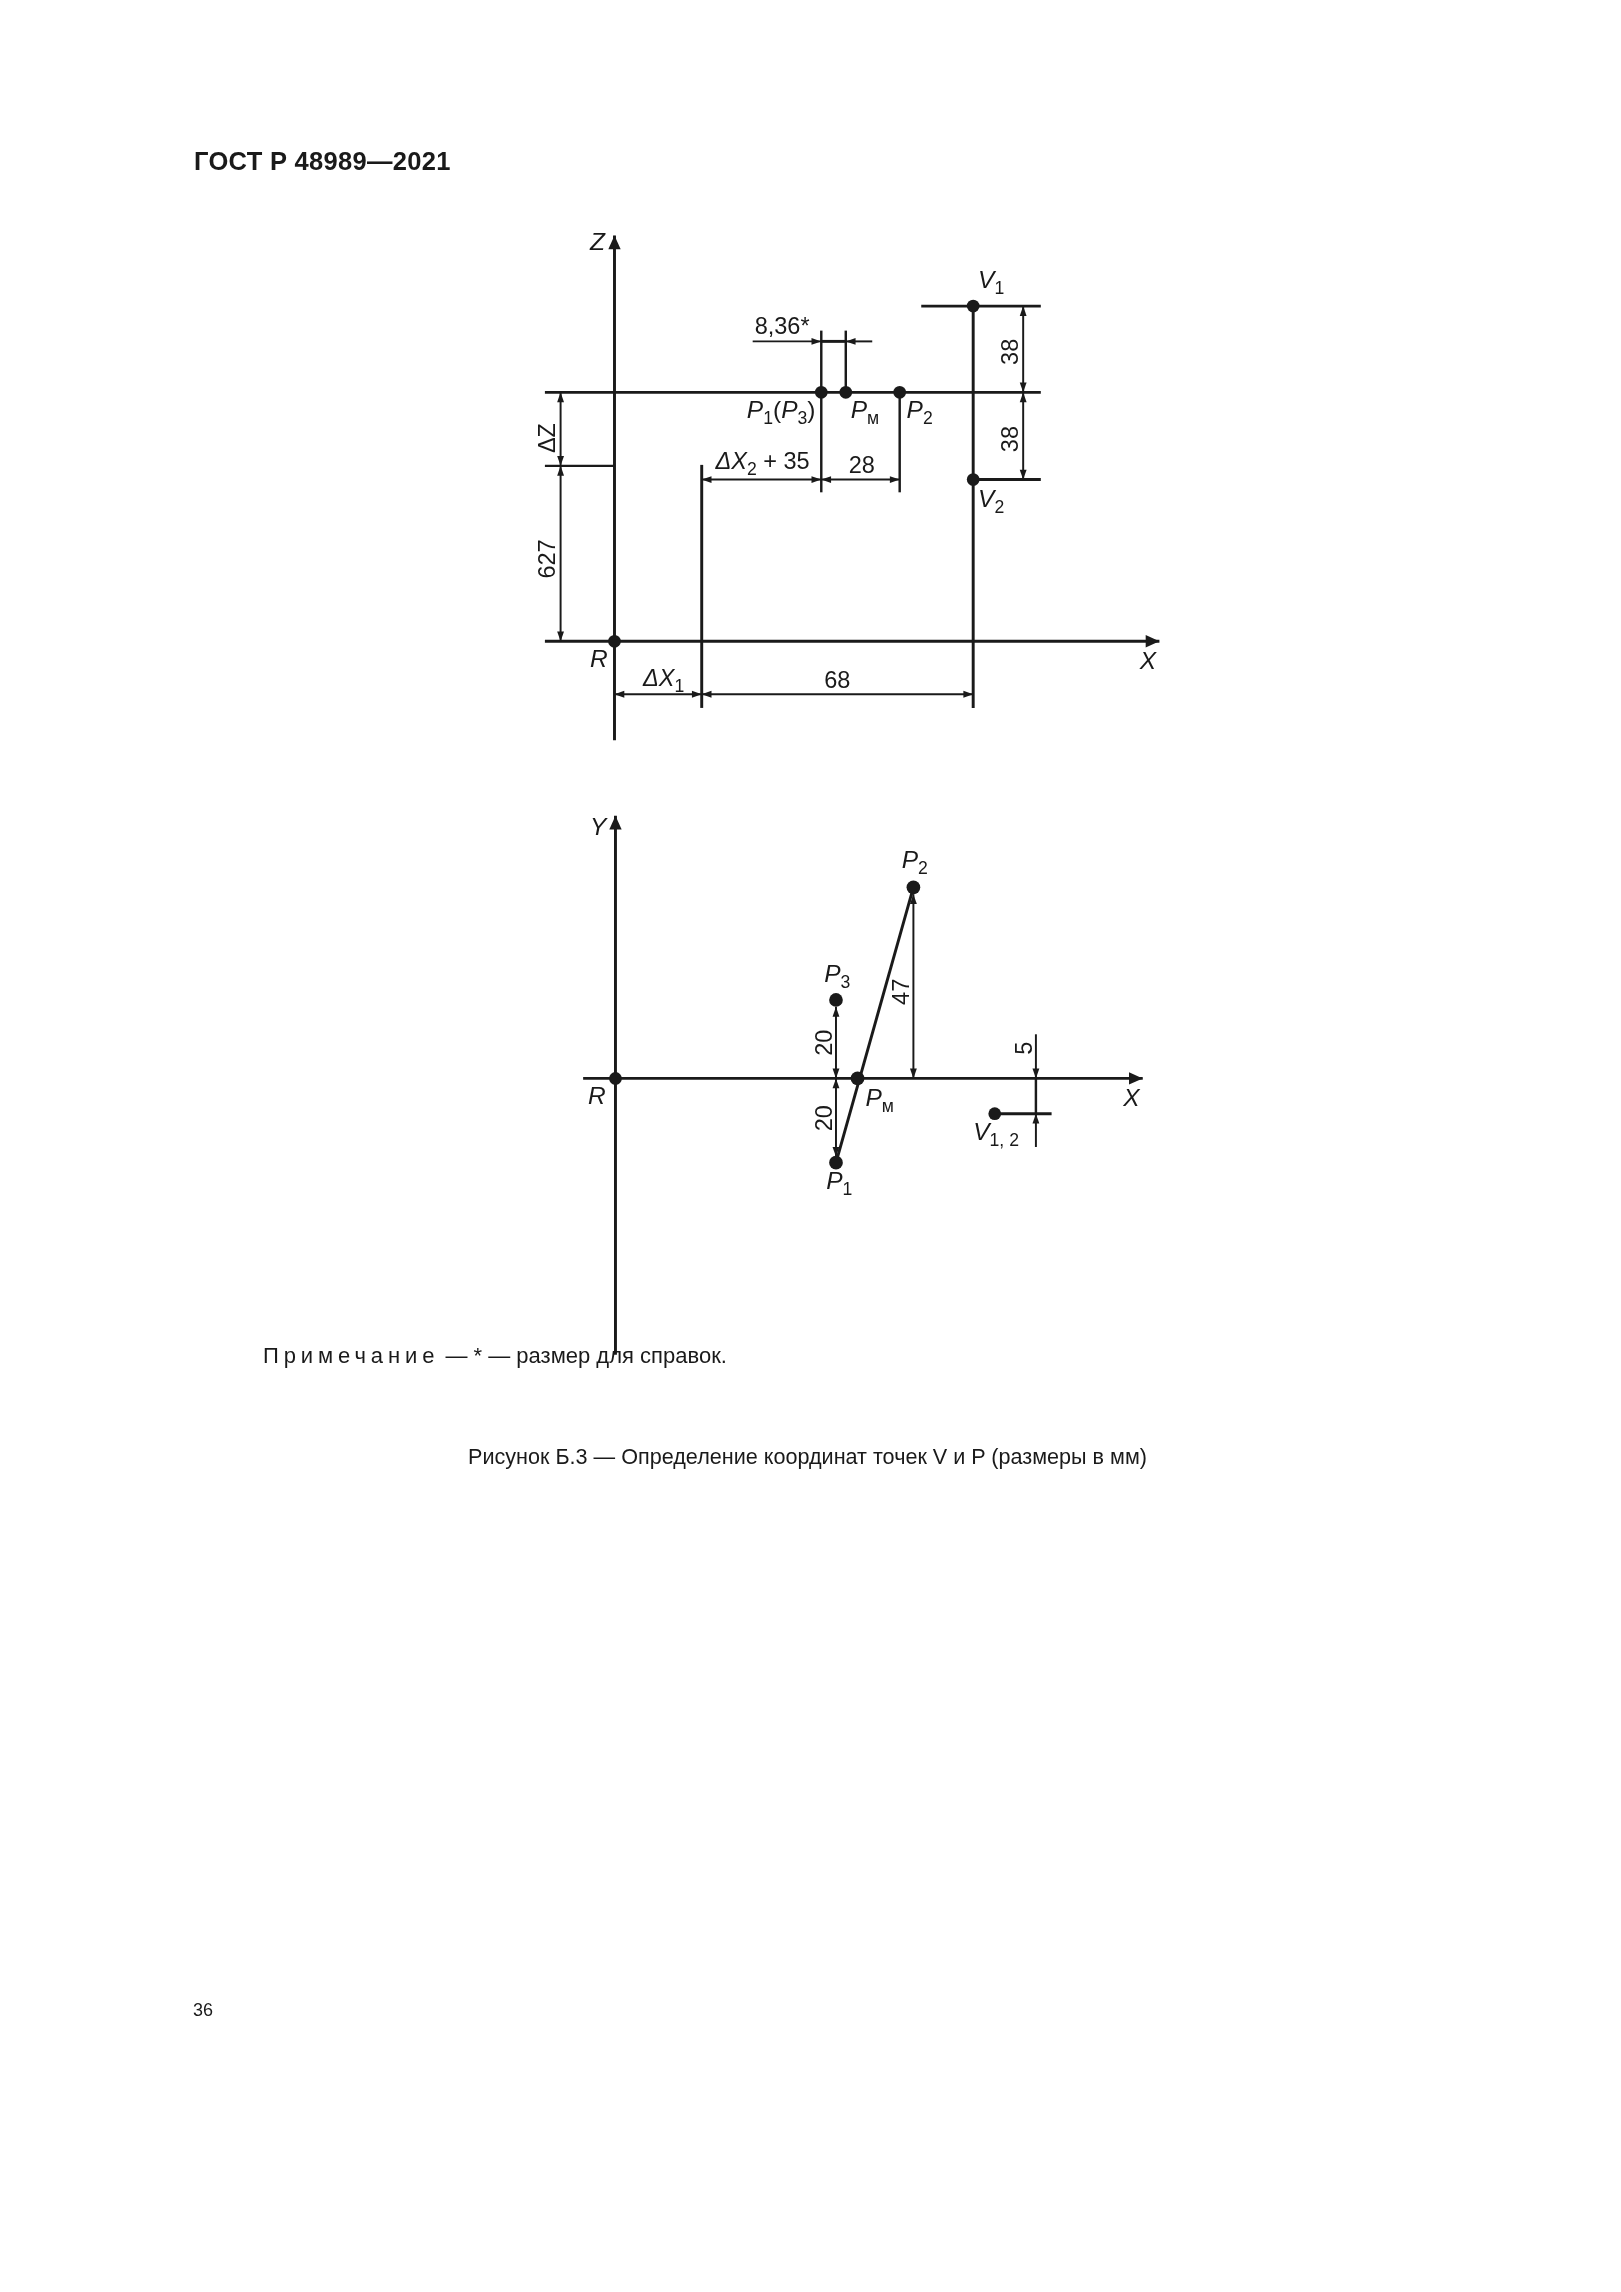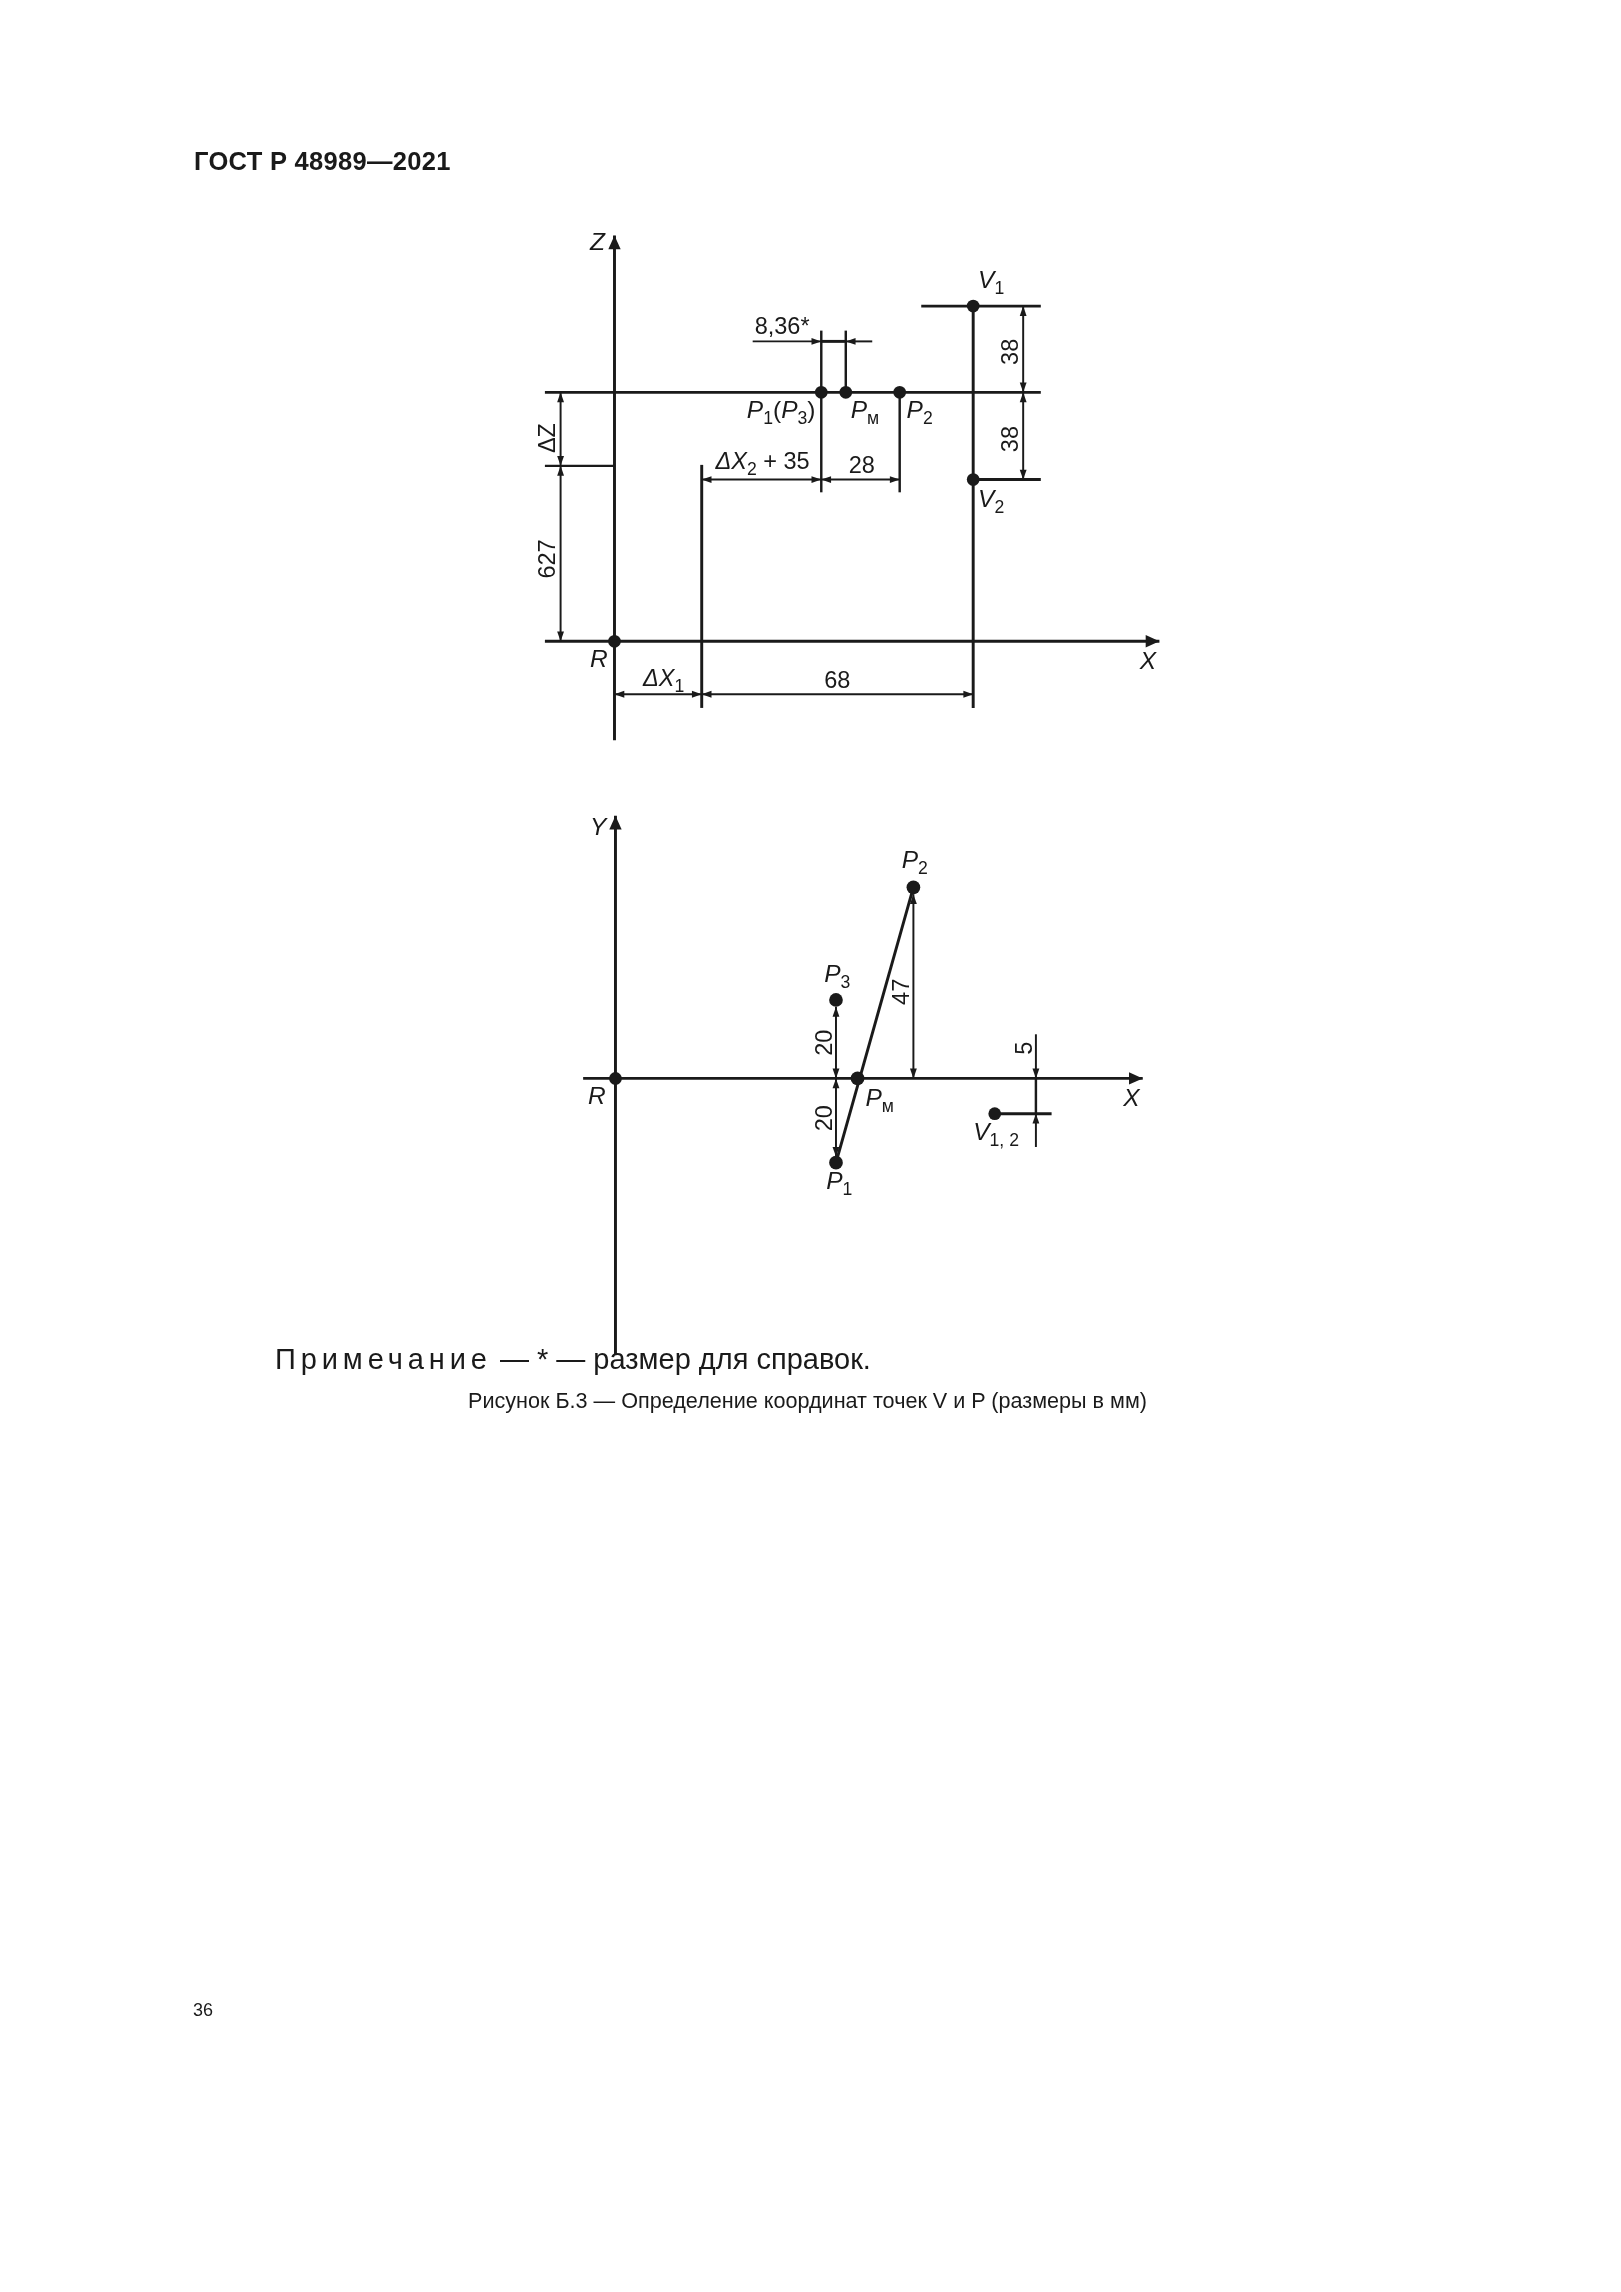--- a/index.html
+++ b/index.html
@@ -1,20 +1,20 @@
 <!DOCTYPE html>
 <html><head>
 <meta charset="utf-8">
 <style>
   html, body { margin:0; padding:0; background:#ffffff; }
   body { width:1621px; height:2293px; position:relative; overflow:hidden; font-family:"Liberation Sans", sans-serif; color:#1a1a1a; }
   .header { position:absolute; left:194px; top:147px; font-size:25.5px; font-weight:bold; letter-spacing:0.3px; }
-  .note { position:absolute; left:263px; top:1343px; font-size:29px;margin-left:12px; }
+  .note { position:absolute; left:263px; top:1343px; font-size:22px; }
   .note .sp { letter-spacing:4.9px; }
-  .caption { position:absolute; left:468px; top:1388px; font-size:21.6px; }
+  .caption { position:absolute; left:468px; top:1444px; font-size:21.6px; }
   .pagenum { position:absolute; left:193px; top:2000px; font-size:18px; }
   svg { position:absolute; left:0; top:0; }
   svg text { font-family:"Liberation Sans", sans-serif; fill:#1a1a1a; }
   .lbl { font-size:25px; font-style:italic; }
   .sub { font-size:18px; font-style:normal; }
   .dim { font-size:24px; }
   .ax { font-size:25px; font-style:italic; }
 </style>
 </head>
 <body>

